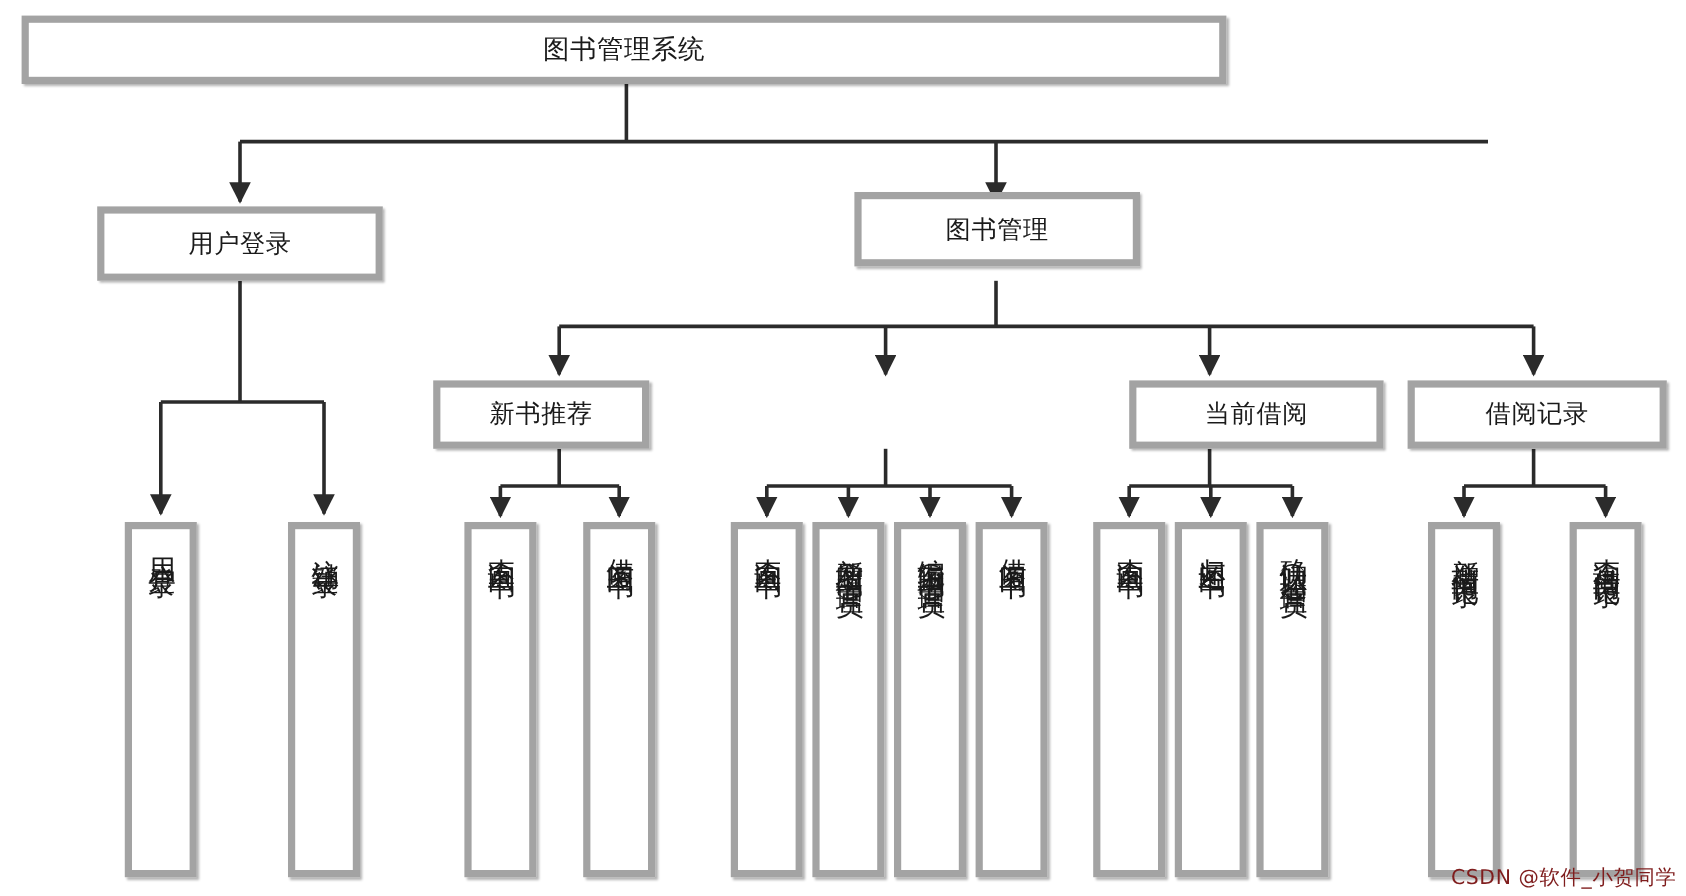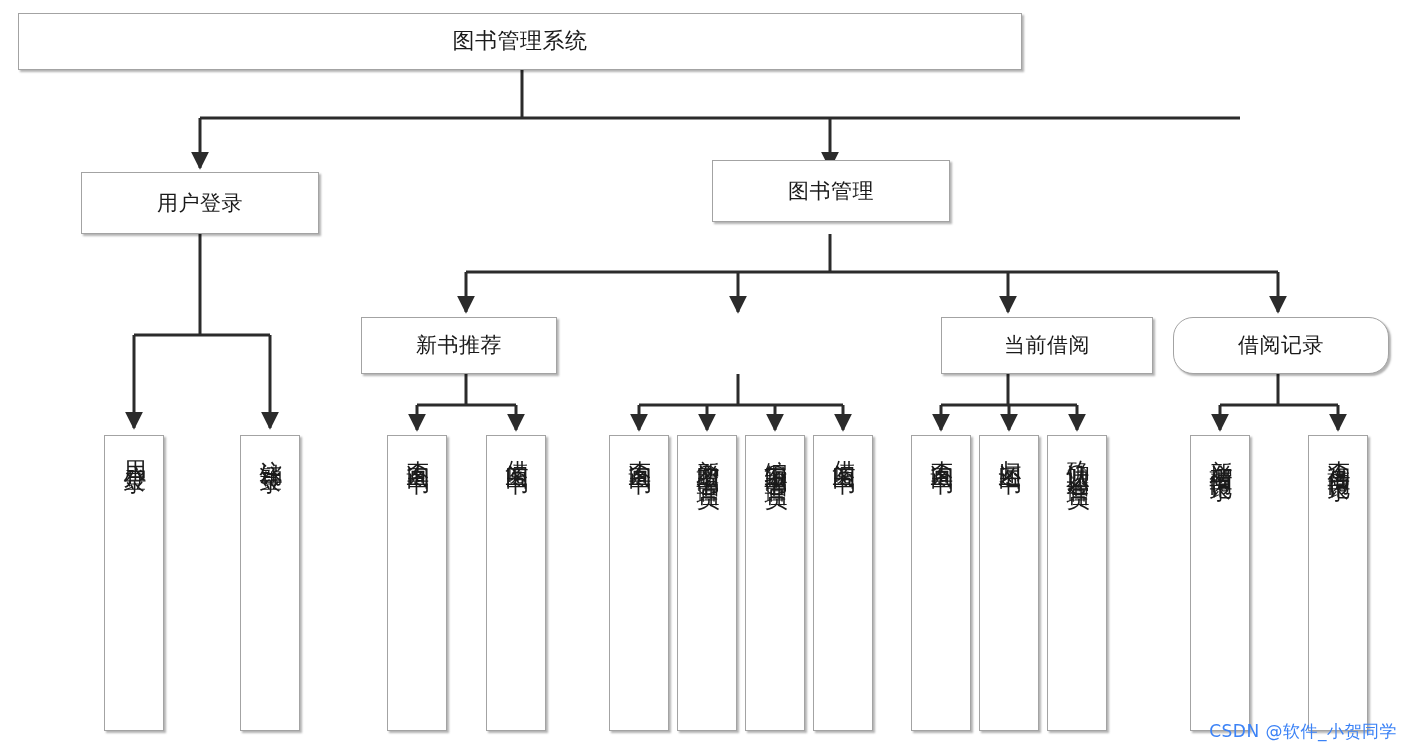--- a/index.html
+++ b/index.html
@@ -23,21 +23,21 @@
     left: 0;
     top: 0;
     width: 1405px;
     height: 747px;
     pointer-events: none;
   }
   .node {
     position: absolute;
     box-sizing: border-box;
     background: #ffffff;
-    border: 1px solid #a3a3a3;
+    border: 6px solid #a3a3a3;
     box-shadow: 2px 2px 2px rgba(0,0,0,0.30);
     display: flex;
     align-items: center;
     justify-content: center;
     color: #1a1a1a;
     text-rendering: geometricPrecision;
   }
   .node .label {
     display: block;
     text-align: center;
@@ -63,21 +63,21 @@
     font-size: 23px;
     line-height: 1.0;
     letter-spacing: 4px;
     white-space: nowrap;
   }
   .watermark {
     position: absolute;
     right: 8px;
     bottom: 4px;
     font-size: 17px;
-    color: #3b82f6;
+    color: #7f1d1d;
     letter-spacing: 0.5px;
     white-space: nowrap;
     font-family: "DejaVu Sans", "Liberation Sans", sans-serif;
   }
 </style>
 </head>
 <body>
 
 <div id="canvas">
 
@@ -136,30 +136,30 @@
   </div>
 
   <div class="node horiz" style="left:81px; top:172px; width:238px; height:62px;">
     <span class="label">用户登录</span>
   </div>
 
   <div class="node horiz" style="left:712px; top:160px; width:238px; height:62px;">
     <span class="label">图书管理</span>
   </div>
 
-  <div class="node horiz" style="left:361px; top:317px; width:196px; height:57px;align-items:center;">
+  <div class="node horiz" style="left:361px; top:317px; width:180px; height:57px;align-items:center;">
     <span class="label">新书推荐</span>
   </div>
 
 
   <div class="node horiz" style="left:941px; top:317px; width:212px; height:57px;">
     <span class="label">当前借阅</span>
   </div>
 
-  <div class="node horiz" style="left:1173px; top:317px; width:216px; height:57px;border-radius:20px;">
+  <div class="node horiz" style="left:1173px; top:317px; width:216px; height:57px;">
     <span class="label">借阅记录</span>
   </div>
 
   <div class="node vert" style="left:104px; top:435px; width:60px; height:296px;">
     <span class="label">用户登录</span>
   </div>
 
   <div class="node vert" style="left:240px; top:435px; width:60px; height:296px;">
     <span class="label">注销登录</span>
   </div>

